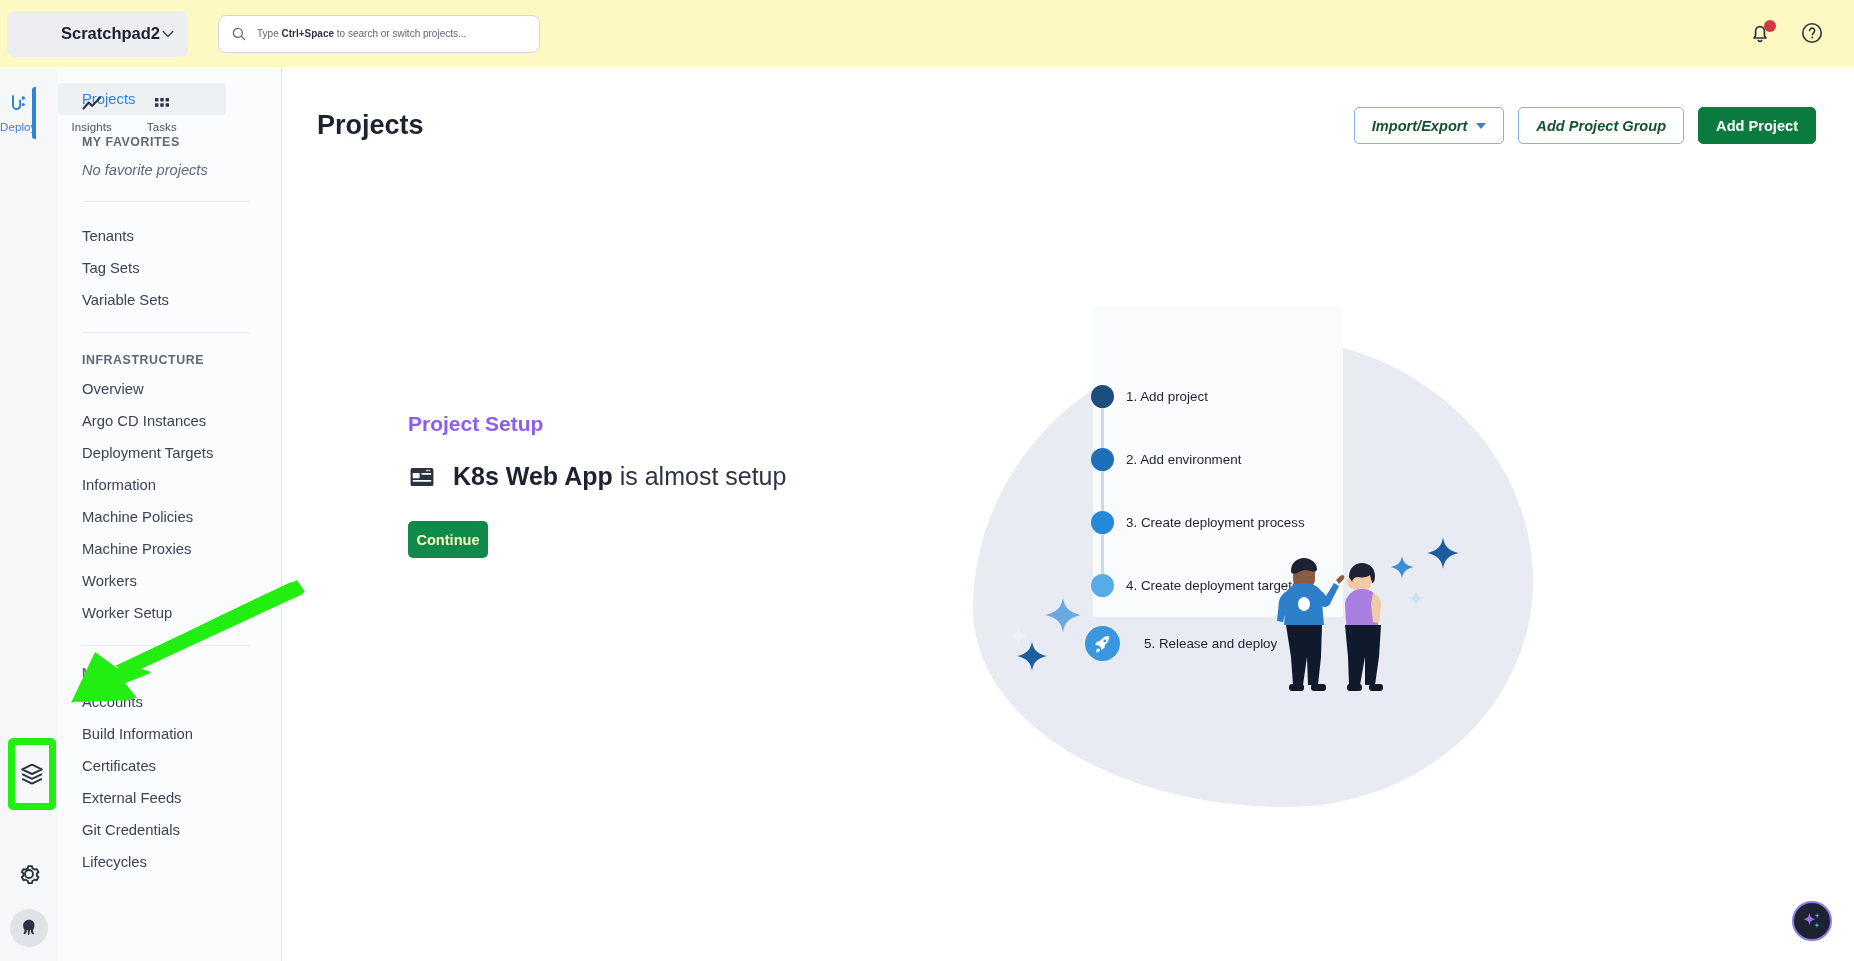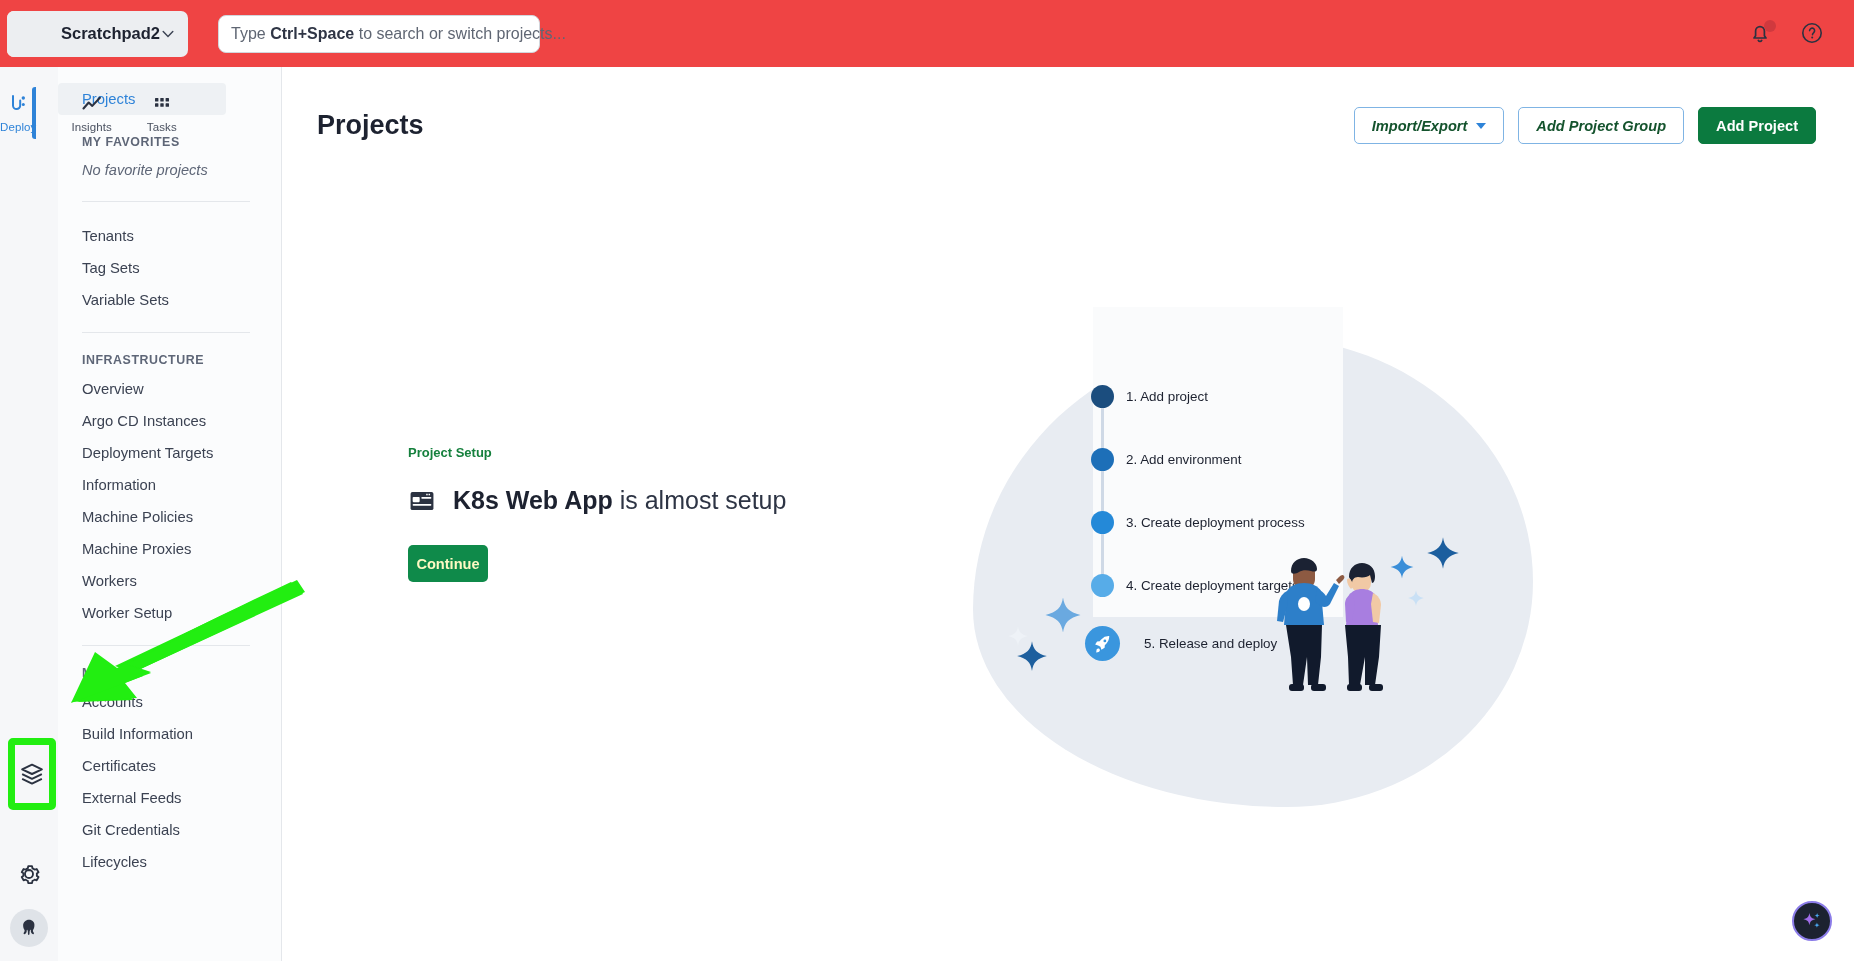--- a/index.html
+++ b/index.html
@@ -7,21 +7,21 @@
     width: 1854px; height: 961px;
     font-family: "Liberation Sans", sans-serif;
     background: #ffffff;
     overflow: hidden;
   }
   #app { position: relative; width: 1854px; height: 961px; }
 
   
   #topbar {
     position: absolute; top: 0; left: 0; width: 1854px; height: 67px;
-    background: #ef4444;
+    background: #fef9c3;
     display: flex; align-items: center;
     z-index: 20;
   }
   #octo-logo {
     width: 46px; height: 46px; margin-left: 7px;
     background: #ffffff; border-radius: 7px;
     display: flex; align-items: center; justify-content: center;
   }
   #project-switcher {
     display: flex; align-items: center; height: 46px;
@@ -30,21 +30,21 @@
     min-width: 178px; cursor: pointer;
   }
   #project-switcher .ps-name {
     font-size: 16.5px; color: #1d2230; font-weight: 600; flex: 1;
   }
   #search-wrap {
     margin-left: 30px; width: 322px; height: 38px;
     border: 1px solid #d2d6dc; border-radius: 8px; background: #ffffff;
     display: flex; align-items: center; padding: 0 12px; cursor: text;
   }
-  #search-wrap .sp { font-size: 16px; color: #5f6673; white-space: nowrap; }
+  #search-wrap .sp { margin-left: 10px; font-size: 10px; color: #5f6673; white-space: nowrap; }
   #search-wrap .sp b { color: #2f3545; font-weight: 700; }
   #topbar-right {
     margin-left: auto; display: flex; align-items: center; gap: 26px;
     padding-right: 28px;
   }
   .tb-icon { position: relative; width: 26px; height: 26px; cursor: pointer; }
   .bell-dot {
     position: absolute; top: -1px; right: -2px;
     width: 12px; height: 12px; border-radius: 50%; background: #d0393e;
   }
@@ -134,21 +134,21 @@
     display: flex; align-items: center; gap: 9px; white-space: nowrap;
   }
   .btn-outline { border: 1px solid #7fb4e4; background: #ffffff; color: #14532d; font-style: italic; }
   .btn-green { background: #0b7a3f; color: #ffffff; border: 1px solid #0b7a3f; }
   .caret { width: 0; height: 0; border-left: 5.5px solid transparent; border-right: 5.5px solid transparent; border-top: 6.5px solid #2e83d8; }
 
   
   #setup {
     position: absolute; left: 125px; top: 345px; width: 560px;
   }
-  #setup-label { font-size: 13px; font-weight: 700; color: #15803d; margin-top: 33px; }
+  #setup-label { font-size: 21px; font-weight: 700; color: #8b5cf6; }
   #setup-headline {
     display: flex; align-items: center; gap: 17px; margin-top: 26px;
     font-size: 25px; color: #2d3444; font-weight: 400; white-space: nowrap;
   }
   #setup-headline b { font-weight: 700; color: #1d2230; }
   #continue-btn {
     margin-top: 30px; height: 37px; width: 80px; background: #0f8a4a;
     color: #fef9c3; border-radius: 5px; font-size: 14.6px; font-weight: 700;
     display: flex; align-items: center; justify-content: center; cursor: pointer;
   }

